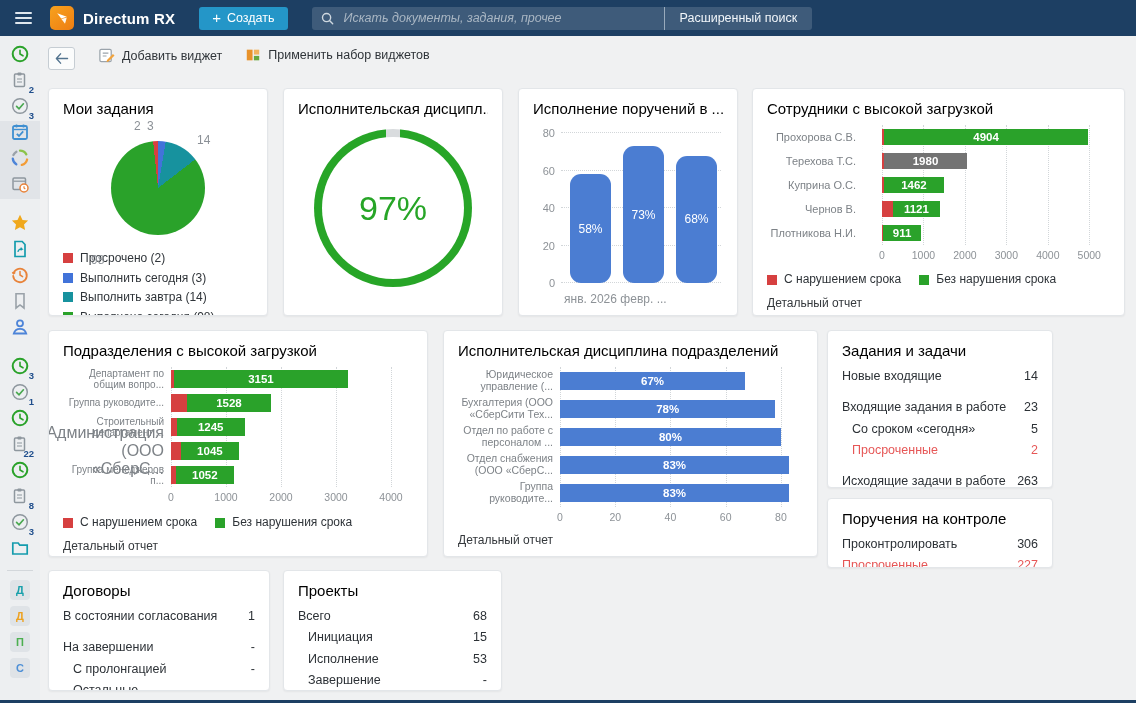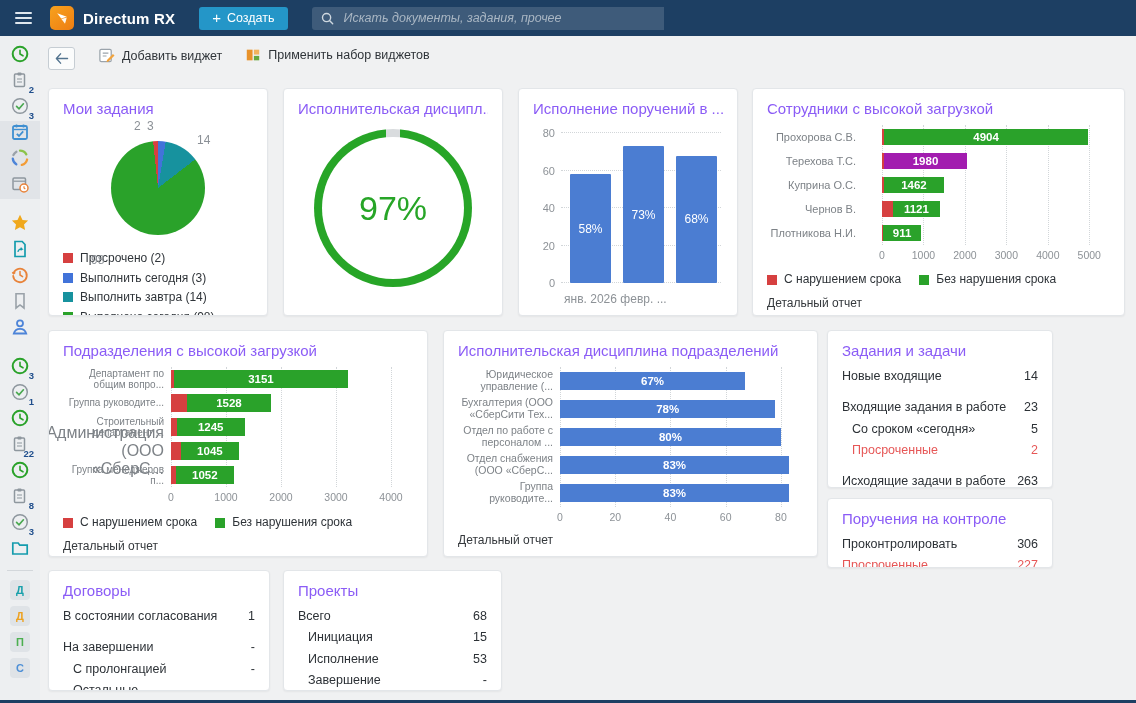--- a/index.html
+++ b/index.html
@@ -26,38 +26,38 @@
   .side-gap{height:13px;flex:0 0 auto}
   .side-divider{width:26px;border-top:1px solid #d3d7db;margin:7px 0 6px;flex:0 0 auto}
   .letter{width:20px;height:20px;border-radius:4px;background:#dfe3e7;font-size:11px;font-weight:700;display:flex;align-items:center;justify-content:center}
   
   .content{position:absolute;left:40px;top:36px;right:0;bottom:0}
   .toolbar{position:absolute;left:8px;top:11px;display:flex;align-items:flex-start;height:24px}
   .back-btn{width:27px;height:23px;background:#fbfcfc;border:1px solid #c6cdd3;border-radius:3px;display:flex;align-items:center;justify-content:center;cursor:pointer;padding:0}
   .tb-item{display:flex;align-items:center;gap:7px;background:none;border:none;font-family:inherit;font-size:12.5px;color:#2f3439;margin-left:23px;cursor:pointer;padding:0}
   
   .card{position:absolute;background:#fff;border:1px solid #e3e6e9;border-radius:4px;box-shadow:0 1px 2px rgba(0,0,0,.05);box-sizing:border-box;padding:11px 14px;overflow:hidden}
-  .card-title{margin:0;font-size:15px;font-weight:400;color:#8b5cf6;white-space:nowrap;overflow:hidden}
+  .card-title{margin:0;font-size:15px;font-weight:400;color:#000000;white-space:nowrap;overflow:hidden}
   
   .pie-wrap{position:relative;height:134px}
   .pie{position:absolute;left:48px;top:24px;width:94px;height:94px;border-radius:50%;cursor:pointer}
   .pie-callout{position:absolute;font-size:12px;color:#8b9096}
   .legend-col .legend-item{display:flex;align-items:flex-start;gap:7px;margin-bottom:4px;cursor:pointer}
   .legend-sq{width:10px;height:10px;flex:0 0 auto;margin-top:2px}
   .legend-label{font-size:12px;color:#2f3439;line-height:1.3}
   
   .ring{position:relative;width:158px;height:158px;border-radius:50%;margin:12px auto 0;cursor:pointer}
   .ring::after{content:"";position:absolute;inset:8px;border-radius:50%;background:#fff}
   .gauge-value{position:absolute;inset:0;display:flex;align-items:center;justify-content:center;z-index:1;font-size:34px;color:#27a527}
   
   .colchart{position:relative;height:192px;margin-top:4px}
   .col-plot{position:absolute;left:28px;right:2px;top:12px;height:150px}
   .grid-h{position:absolute;left:0;right:0;border-top:1px dotted #d2d6d9}
   .ytick{position:absolute;right:calc(100% + 6px);transform:translateY(-50%);font-size:11px;color:#8d9297;white-space:nowrap}
-  .col-bar{position:absolute;bottom:0;display:flex;align-items:center;justify-content:center;border-radius:1px;cursor:pointer}
+  .col-bar{position:absolute;bottom:0;display:flex;align-items:center;justify-content:center;border-radius:11px;cursor:pointer}
   .col-bar span{color:#fff;font-size:12px}
   .col-cat{position:absolute;top:calc(100% + 9px);transform:translateX(-50%);font-size:12px;color:#8d9297;white-space:nowrap}
   
   .hchart{display:flex;margin-top:8px}
   .hlabels{flex:0 0 auto;display:flex;flex-direction:column}
   .hlabel{display:flex;align-items:center;justify-content:flex-end;text-align:right;color:#7d8287;line-height:1.12;padding-right:7px;box-sizing:border-box}
   .hplot{flex:1;position:relative}
   .gridv{position:absolute;top:0;border-left:1px dotted #d2d6d9}
   .htick{position:absolute;transform:translateX(-50%);font-size:10.5px;color:#8d9297}
   .hrow{position:absolute;left:0;display:flex;cursor:pointer}
@@ -100,20 +100,21 @@
         <span>Создать</span>
       </button>
     <div class="search-group">
       <div class="search-box">
         <svg width="13" height="13" viewBox="0 0 14 14">
             <circle cx="6" cy="6" r="4.4" fill="none" stroke="#cfd8e0" stroke-width="1.5"></circle>
             <path d="M9.4 9.4l3.2 3.2" stroke="#cfd8e0" stroke-width="1.5" stroke-linecap="round"></path>
           </svg>
         <input placeholder="Искать документы, задания, прочее" style="">
       </div>
+      <button class="adv-search">Расширенный поиск</button>
     </div>
   </header>
 
   <nav class="sidebar" id="sidebar">
       <div class="side-item">
         <span><svg width="20" height="20" viewBox="0 0 20 20">
             <circle cx="10" cy="10" r="7.3" fill="none" stroke="#2aa22a" stroke-width="2"></circle>
             <path d="M10 6.2v3.8l3 1.8" fill="none" stroke="#2aa22a" stroke-width="1.6" stroke-linecap="round"></path>
           </svg></span>
       </div>
@@ -387,21 +388,21 @@
               <div class="gridv" style="left: 90.9091%; height: 120px;"></div>
               <span class="htick" style="left: 90.9091%; top: 124px;">5000</span>
               <div class="hrow" style="top: 4px; height: 16px; right: 0px;">
                 <div class="seg" style="width: 1.09091%; background: rgb(214, 64, 64); flex: 0 0 auto;"></div>
                 <div class="seg seg-main" style="width: 89.1636%; background: rgb(42, 162, 42);">
                   <span class="hval">4904</span>
                 </div>
               </div>
               <div class="hrow" style="top: 28px; height: 16px; right: 0px;">
                 <div class="seg" style="width: 1.09091%; background: rgb(214, 64, 64); flex: 0 0 auto;"></div>
-                <div class="seg seg-main" style="width: 36%; background: #a21caf;">
+                <div class="seg seg-main" style="width: 36%; background: #737373;">
                   <span class="hval">1980</span>
                 </div>
               </div>
               <div class="hrow" style="top: 52px; height: 16px; right: 0px;">
                 <div class="seg" style="width: 0.727273%; background: rgb(214, 64, 64); flex: 0 0 auto;"></div>
                 <div class="seg seg-main" style="width: 26.5818%; background: rgb(42, 162, 42);">
                   <span class="hval">1462</span>
                 </div>
               </div>
               <div class="hrow" style="top: 76px; height: 16px; right: 0px;">

